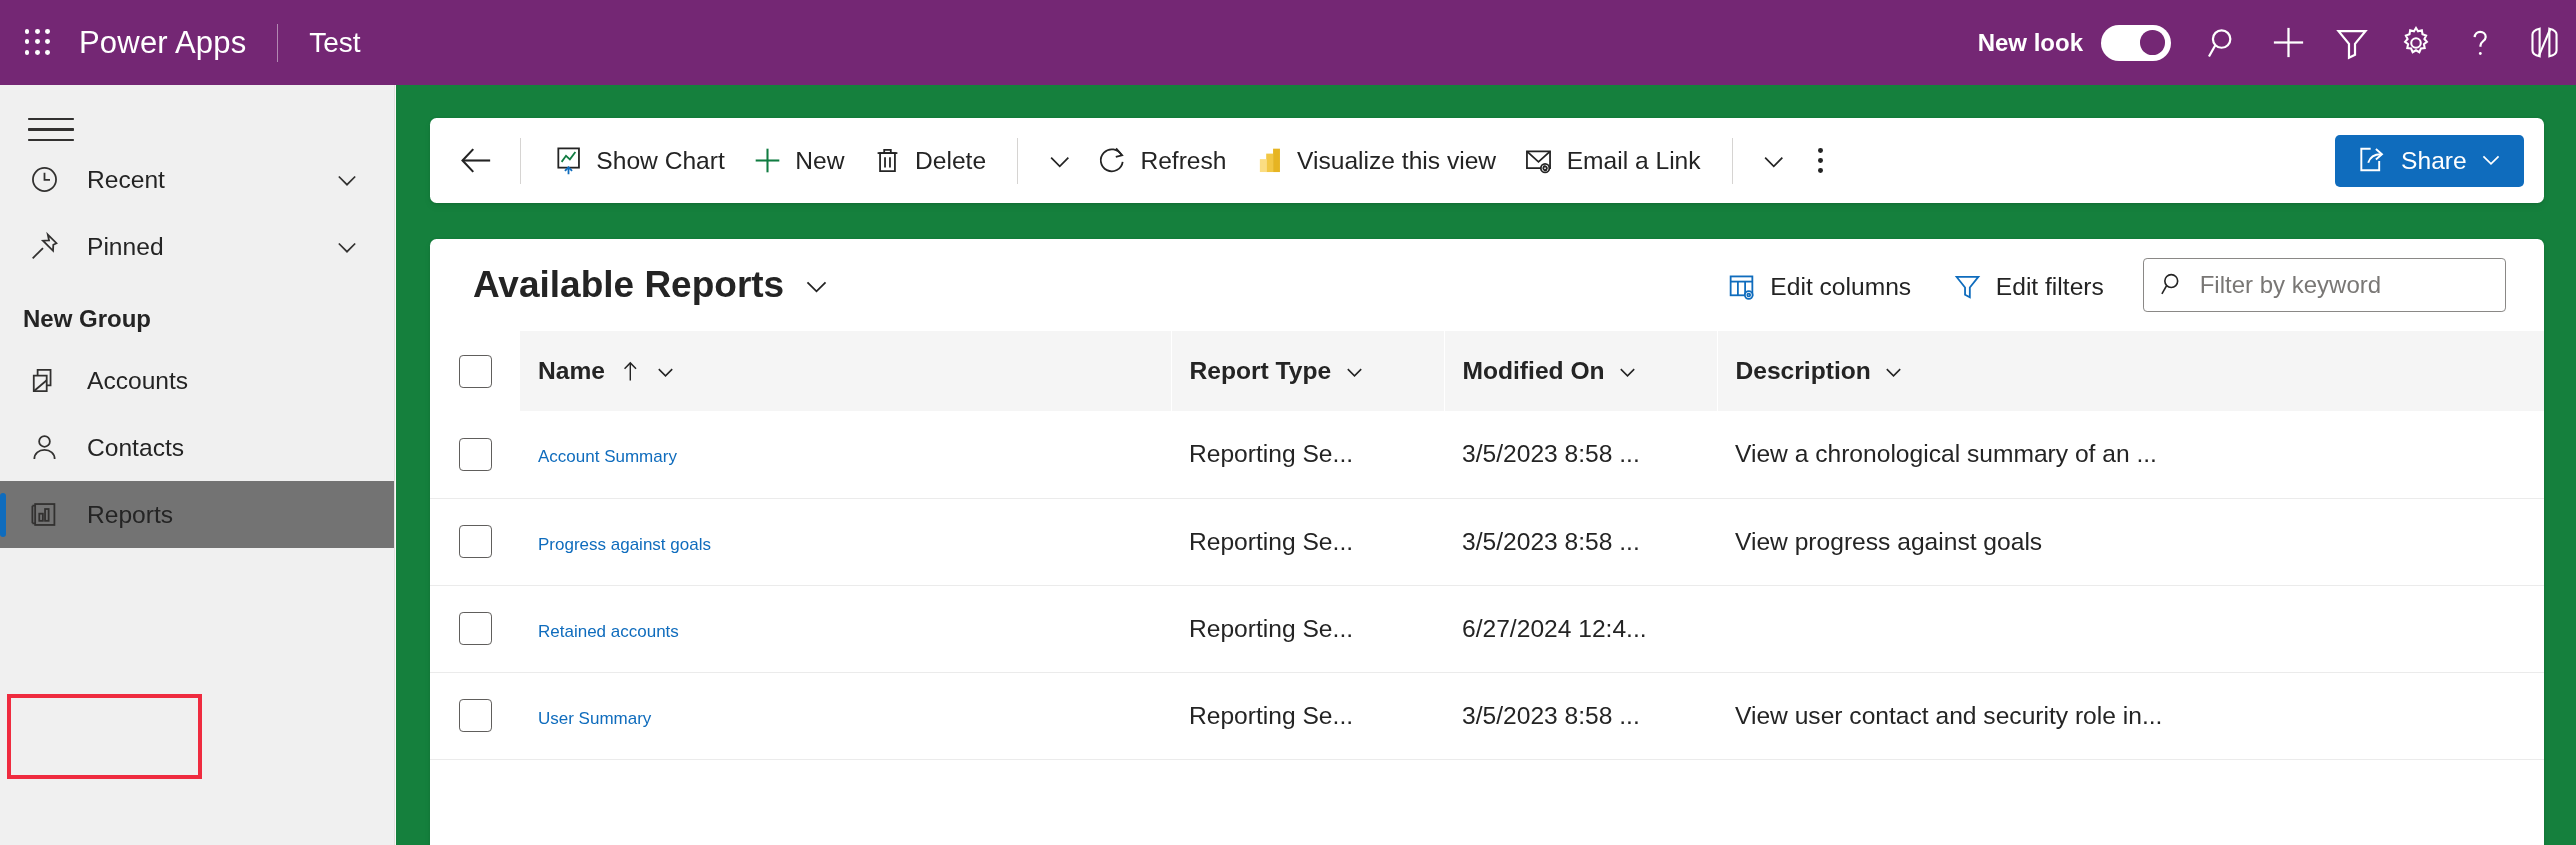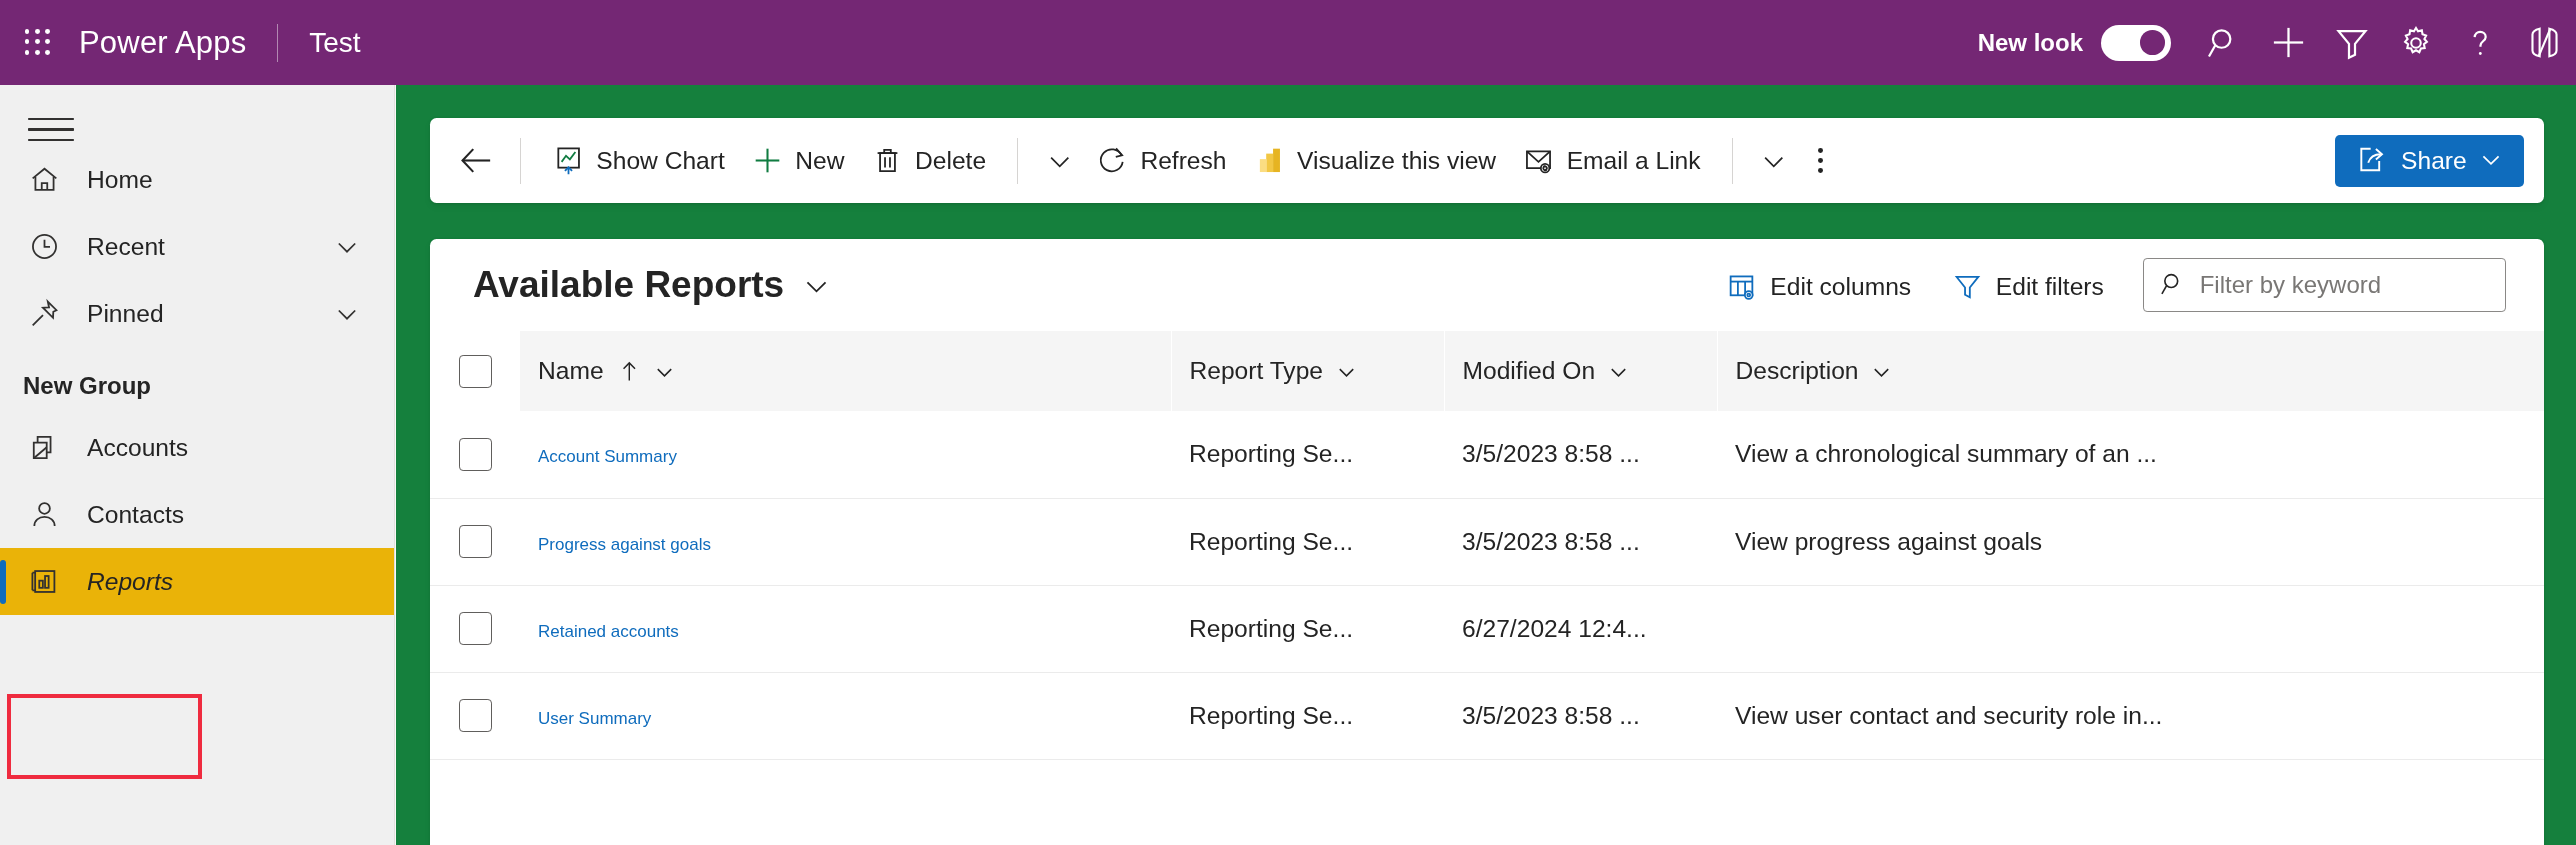--- a/index.html
+++ b/index.html
@@ -143,22 +143,21 @@
     display: flex;
     align-items: center;
   }
   .nav-group-title {
     font-size: 24px;
     font-weight: bold;
     color: #242424;
     padding: 24.6px 0 14.7px 23px;
   }
   .nav-item.selected {
-    background: #eab308;
-    font-style: italic;
+    background: #737373;
   }
   .nav-item.selected::before {
     content: "";
     position: absolute;
     left: 0; top: 11.5px;
     width: 5.7px; height: 44px;
     border-radius: 3.3px;
     background: #0f6cbd;
   }
   .redbox {
@@ -321,21 +320,21 @@
   table.grid {
     width: 100%;
     border-collapse: collapse;
     table-layout: fixed;
   }
   table.grid th {
     background: #f5f5f5;
     height: 80px;
     text-align: left;
     font-size: 24.6px;
-    font-weight: normal;
+    font-weight: bold;
     color: #242424;
     padding: 0;
     vertical-align: middle;
     cursor: pointer;
     border-right: 0.8px solid #ffffff;
   }
   table.grid th .th-inner {
     display: flex;
     align-items: center;
     padding-left: 18px;
@@ -434,30 +433,20 @@
   </div>
 </div>
 
 <div class="sidebar">
   <div class="hamburger">
     <i></i>
       <i></i>
       <i></i>
   </div>
 
-  <div class="nav-item">
-    <span class="nav-ico">
-      <svg width="33" height="33" viewBox="0 0 24 24" fill="none" stroke="#323130" stroke-width="1.3">
-        <path d="M3.4 11.2L12 4.2l8.6 7"></path>
-          <path d="M5.4 10v9.6h13.2V10"></path>
-        <path d="M10 19.6v-5h4v5"></path>
-      </svg>
-    </span>
-    <span class="nav-label">Home</span>
-  </div>
 
   <div class="nav-item">
     <span class="nav-ico">
       <svg width="33" height="33" viewBox="0 0 24 24" fill="none" stroke="#323130" stroke-width="1.3">
         <circle cx="12" cy="12" r="8.4"></circle>
           <path d="M12 7v5.3h4"></path>
       </svg>
     </span>
     <span class="nav-label">Recent</span>
     <span class="nav-chev">

